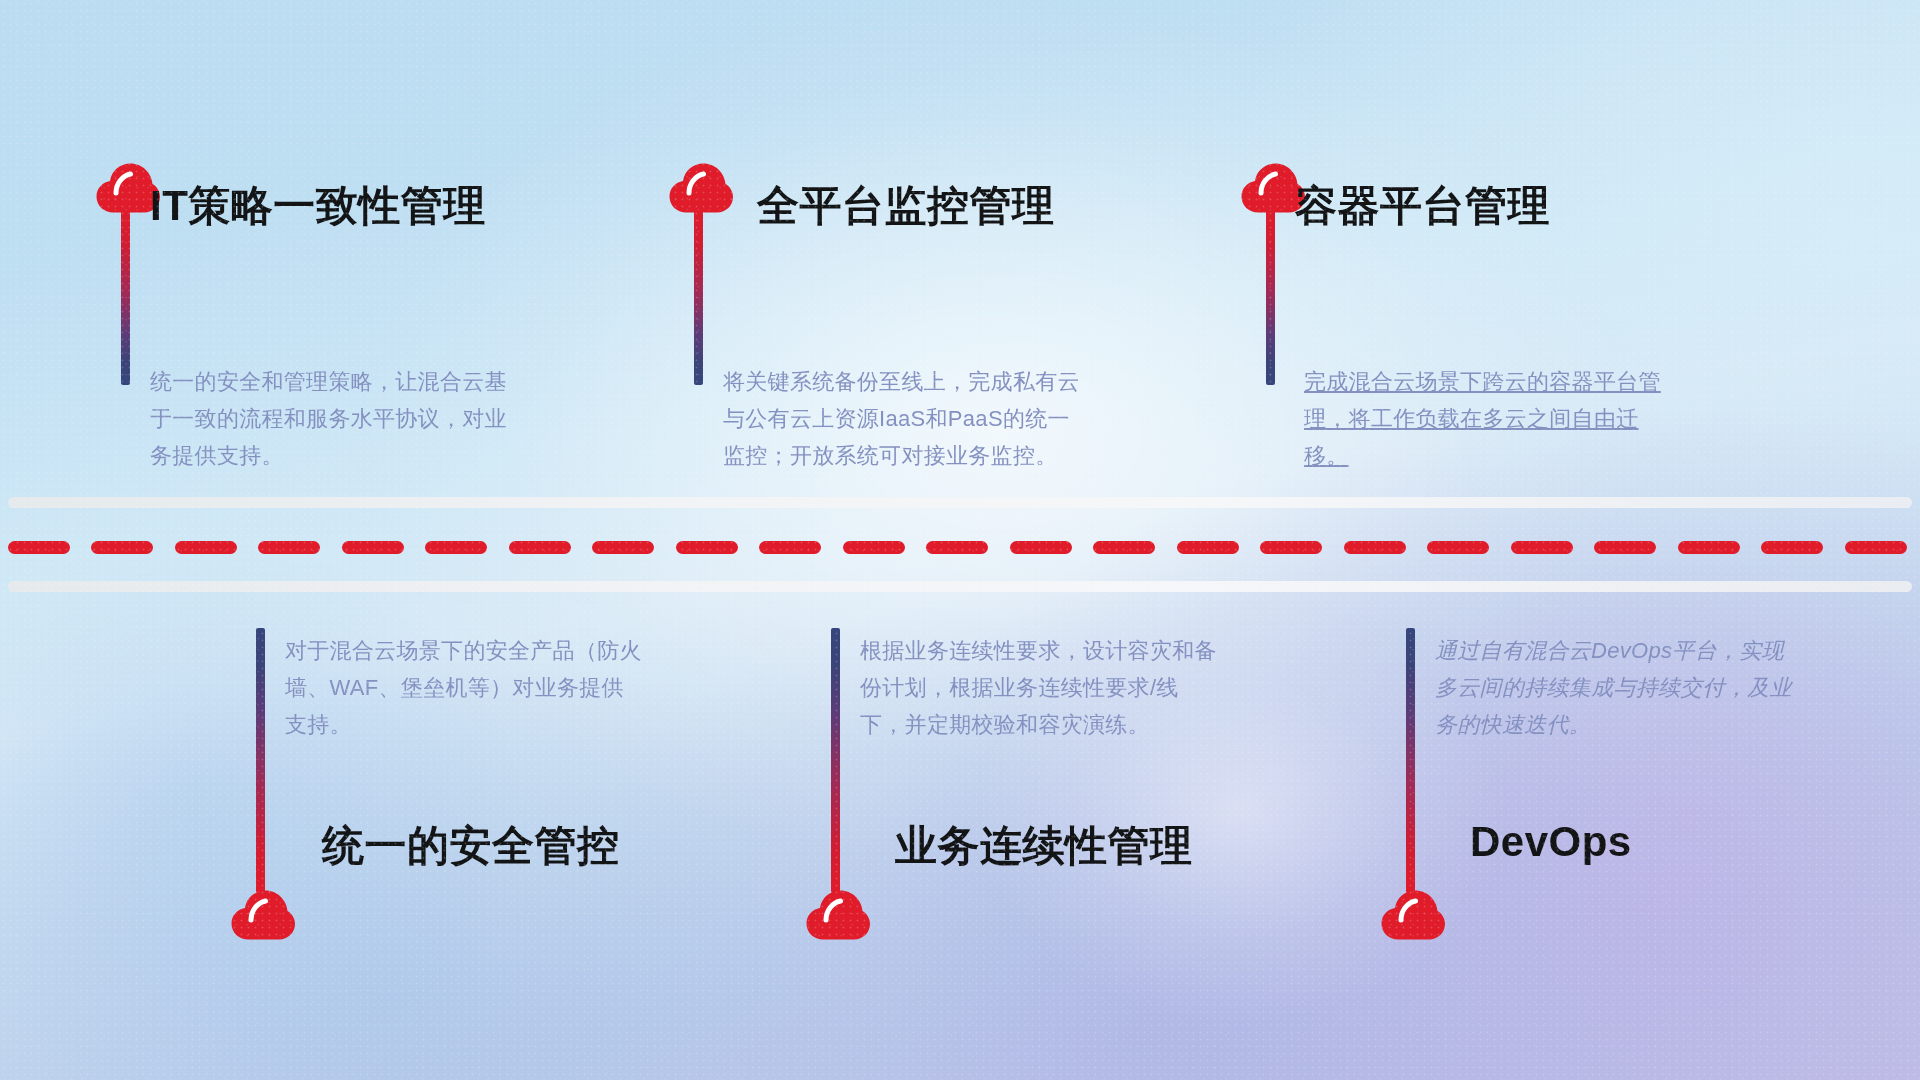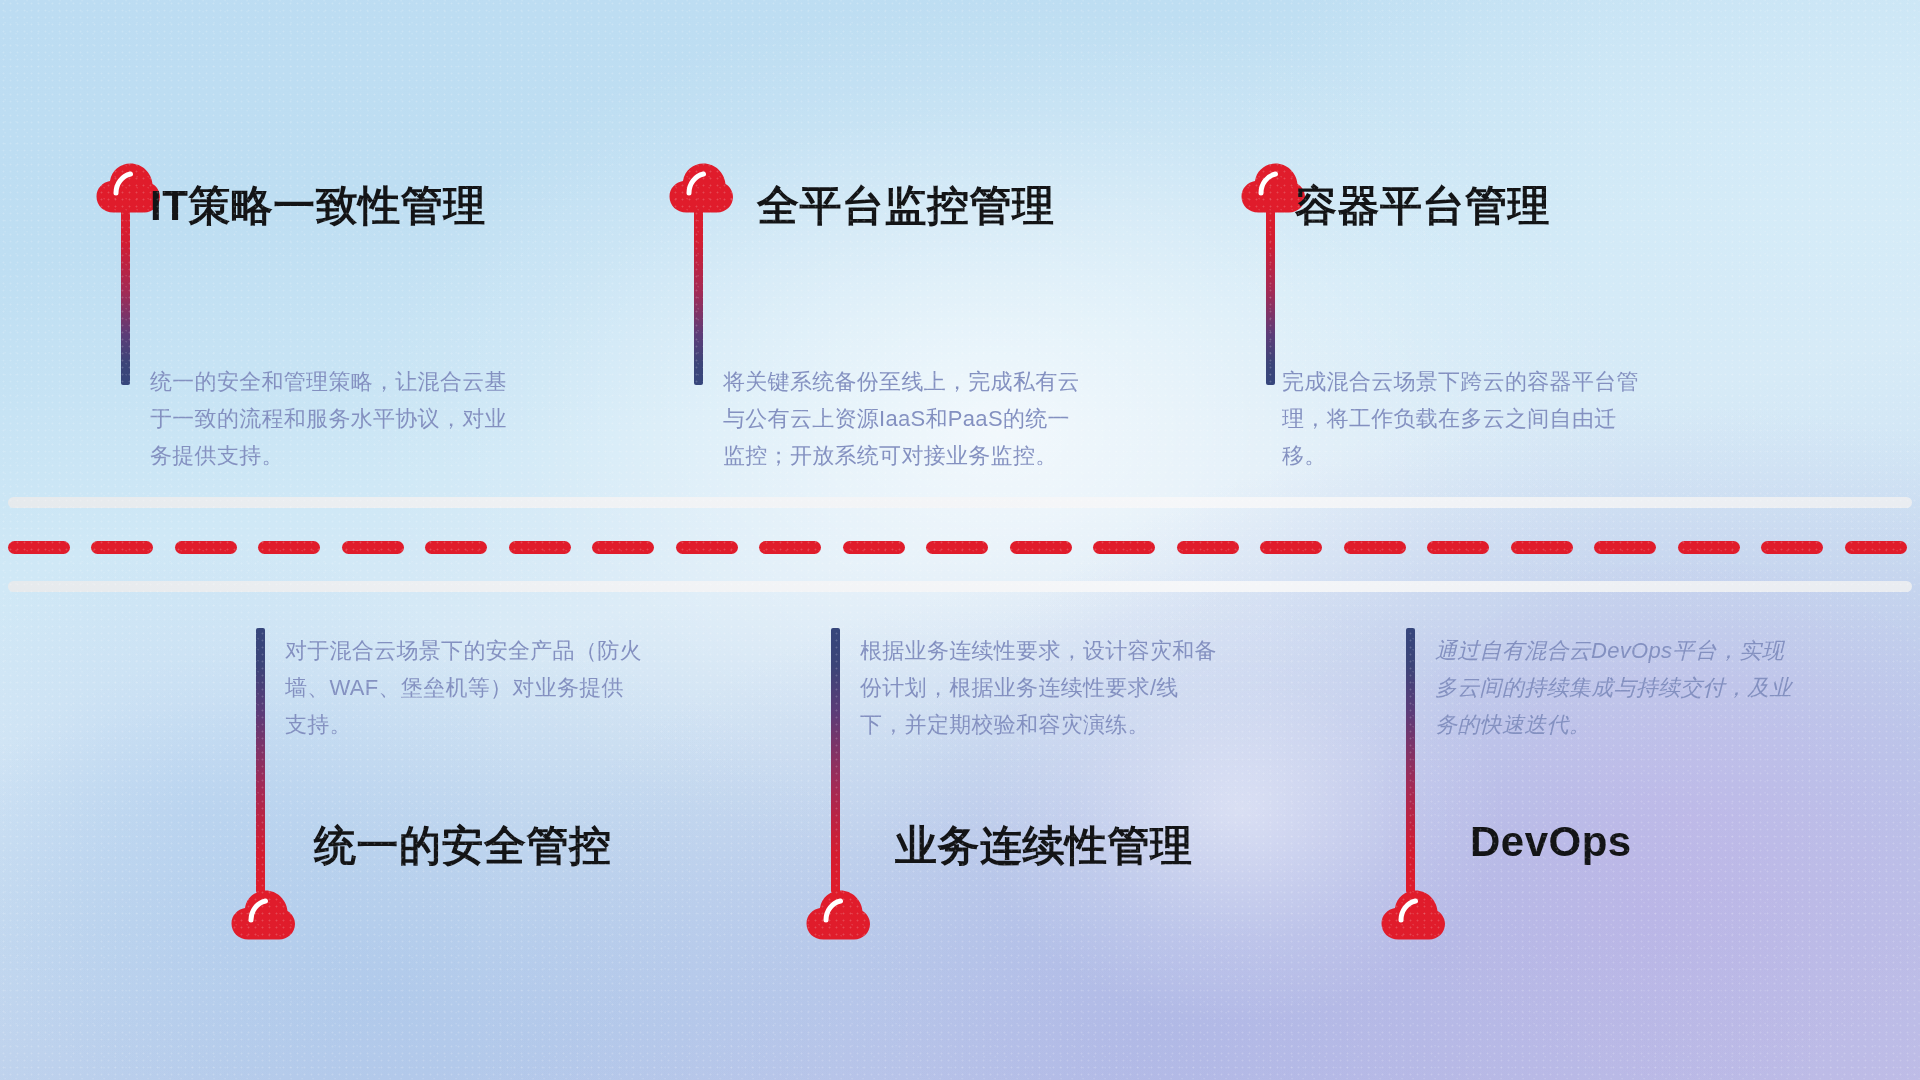--- a/index.html
+++ b/index.html
@@ -167,21 +167,21 @@
 
   <div class="col" style="left:1240px; top:0;">
     <div class="cloud" style="left:0px; top:163px;">
       <svg viewBox="0 0 66 50" xmlns="http://www.w3.org/2000/svg">
         <path d="M18.5 49.5 C8.5 49.5 1.5 42.5 1.5 33.5 C1.5 25.5 7.5 19 15 18 C16.5 7.5 25.5 0.5 35.5 0.5 C47 0.5 56.5 9.5 57.5 21 C62 23.5 65 28.5 65 34 C65 42.5 58 49.5 49 49.5 Z" fill="#e01c2b"></path>
         <path d="M21 30 C21 20.5 27 13 35.5 11" stroke="#ffffff" stroke-width="5" stroke-linecap="round" fill="none"></path>
       </svg>
     </div>
     <div class="pole down" style="left:26px; top:205px; height:180px;"></div>
     <div class="title" style="left:55px; top:178px;">容器平台管理</div>
-    <div class="body-text" style="left:42px; top:363px;">完成混合云场景下跨云的容器平台管理，将工作负载在多云之间自由迁移。</div>
+    <div class="body-text" style="left:64px; top:363px;text-decoration:underline;">完成混合云场景下跨云的容器平台管理，将工作负载在多云之间自由迁移。</div>
   </div>
 
   <div class="divider-bar top"></div>
   <div class="dashed-line" id="dashed-line">
       <div class="dash" style="left: 8px;"></div>
       <div class="dash" style="left: 91.4783px;"></div>
       <div class="dash" style="left: 174.957px;"></div>
       <div class="dash" style="left: 258.435px;"></div>
       <div class="dash" style="left: 341.913px;"></div>
       <div class="dash" style="left: 425.391px;"></div>
@@ -207,21 +207,21 @@
 
   <div class="col" style="left:230px; top:0;">
     <div class="pole up" style="left:26px; top:628px; height:265px;"></div>
     <div class="cloud" style="left:0px; top:890px;">
       <svg viewBox="0 0 66 50" xmlns="http://www.w3.org/2000/svg">
         <path d="M18.5 49.5 C8.5 49.5 1.5 42.5 1.5 33.5 C1.5 25.5 7.5 19 15 18 C16.5 7.5 25.5 0.5 35.5 0.5 C47 0.5 56.5 9.5 57.5 21 C62 23.5 65 28.5 65 34 C65 42.5 58 49.5 49 49.5 Z" fill="#e01c2b"></path>
         <path d="M21 30 C21 20.5 27 13 35.5 11" stroke="#ffffff" stroke-width="5" stroke-linecap="round" fill="none"></path>
       </svg>
     </div>
     <div class="body-text" style="left:55px; top:632px;">对于混合云场景下的安全产品（防火墙、WAF、堡垒机等）对业务提供支持。</div>
-    <div class="title" style="left:84px; top:818px;font-family:Liberation Serif, serif;">统一的安全管控</div>
+    <div class="title" style="left:92px; top:818px;font-family:Liberation Serif, serif;">统一的安全管控</div>
   </div>
 
   <div class="col" style="left:805px; top:0;">
     <div class="pole up" style="left:26px; top:628px; height:265px;"></div>
     <div class="cloud" style="left:0px; top:890px;">
       <svg viewBox="0 0 66 50" xmlns="http://www.w3.org/2000/svg">
         <path d="M18.5 49.5 C8.5 49.5 1.5 42.5 1.5 33.5 C1.5 25.5 7.5 19 15 18 C16.5 7.5 25.5 0.5 35.5 0.5 C47 0.5 56.5 9.5 57.5 21 C62 23.5 65 28.5 65 34 C65 42.5 58 49.5 49 49.5 Z" fill="#e01c2b"></path>
         <path d="M21 30 C21 20.5 27 13 35.5 11" stroke="#ffffff" stroke-width="5" stroke-linecap="round" fill="none"></path>
       </svg>
     </div>

